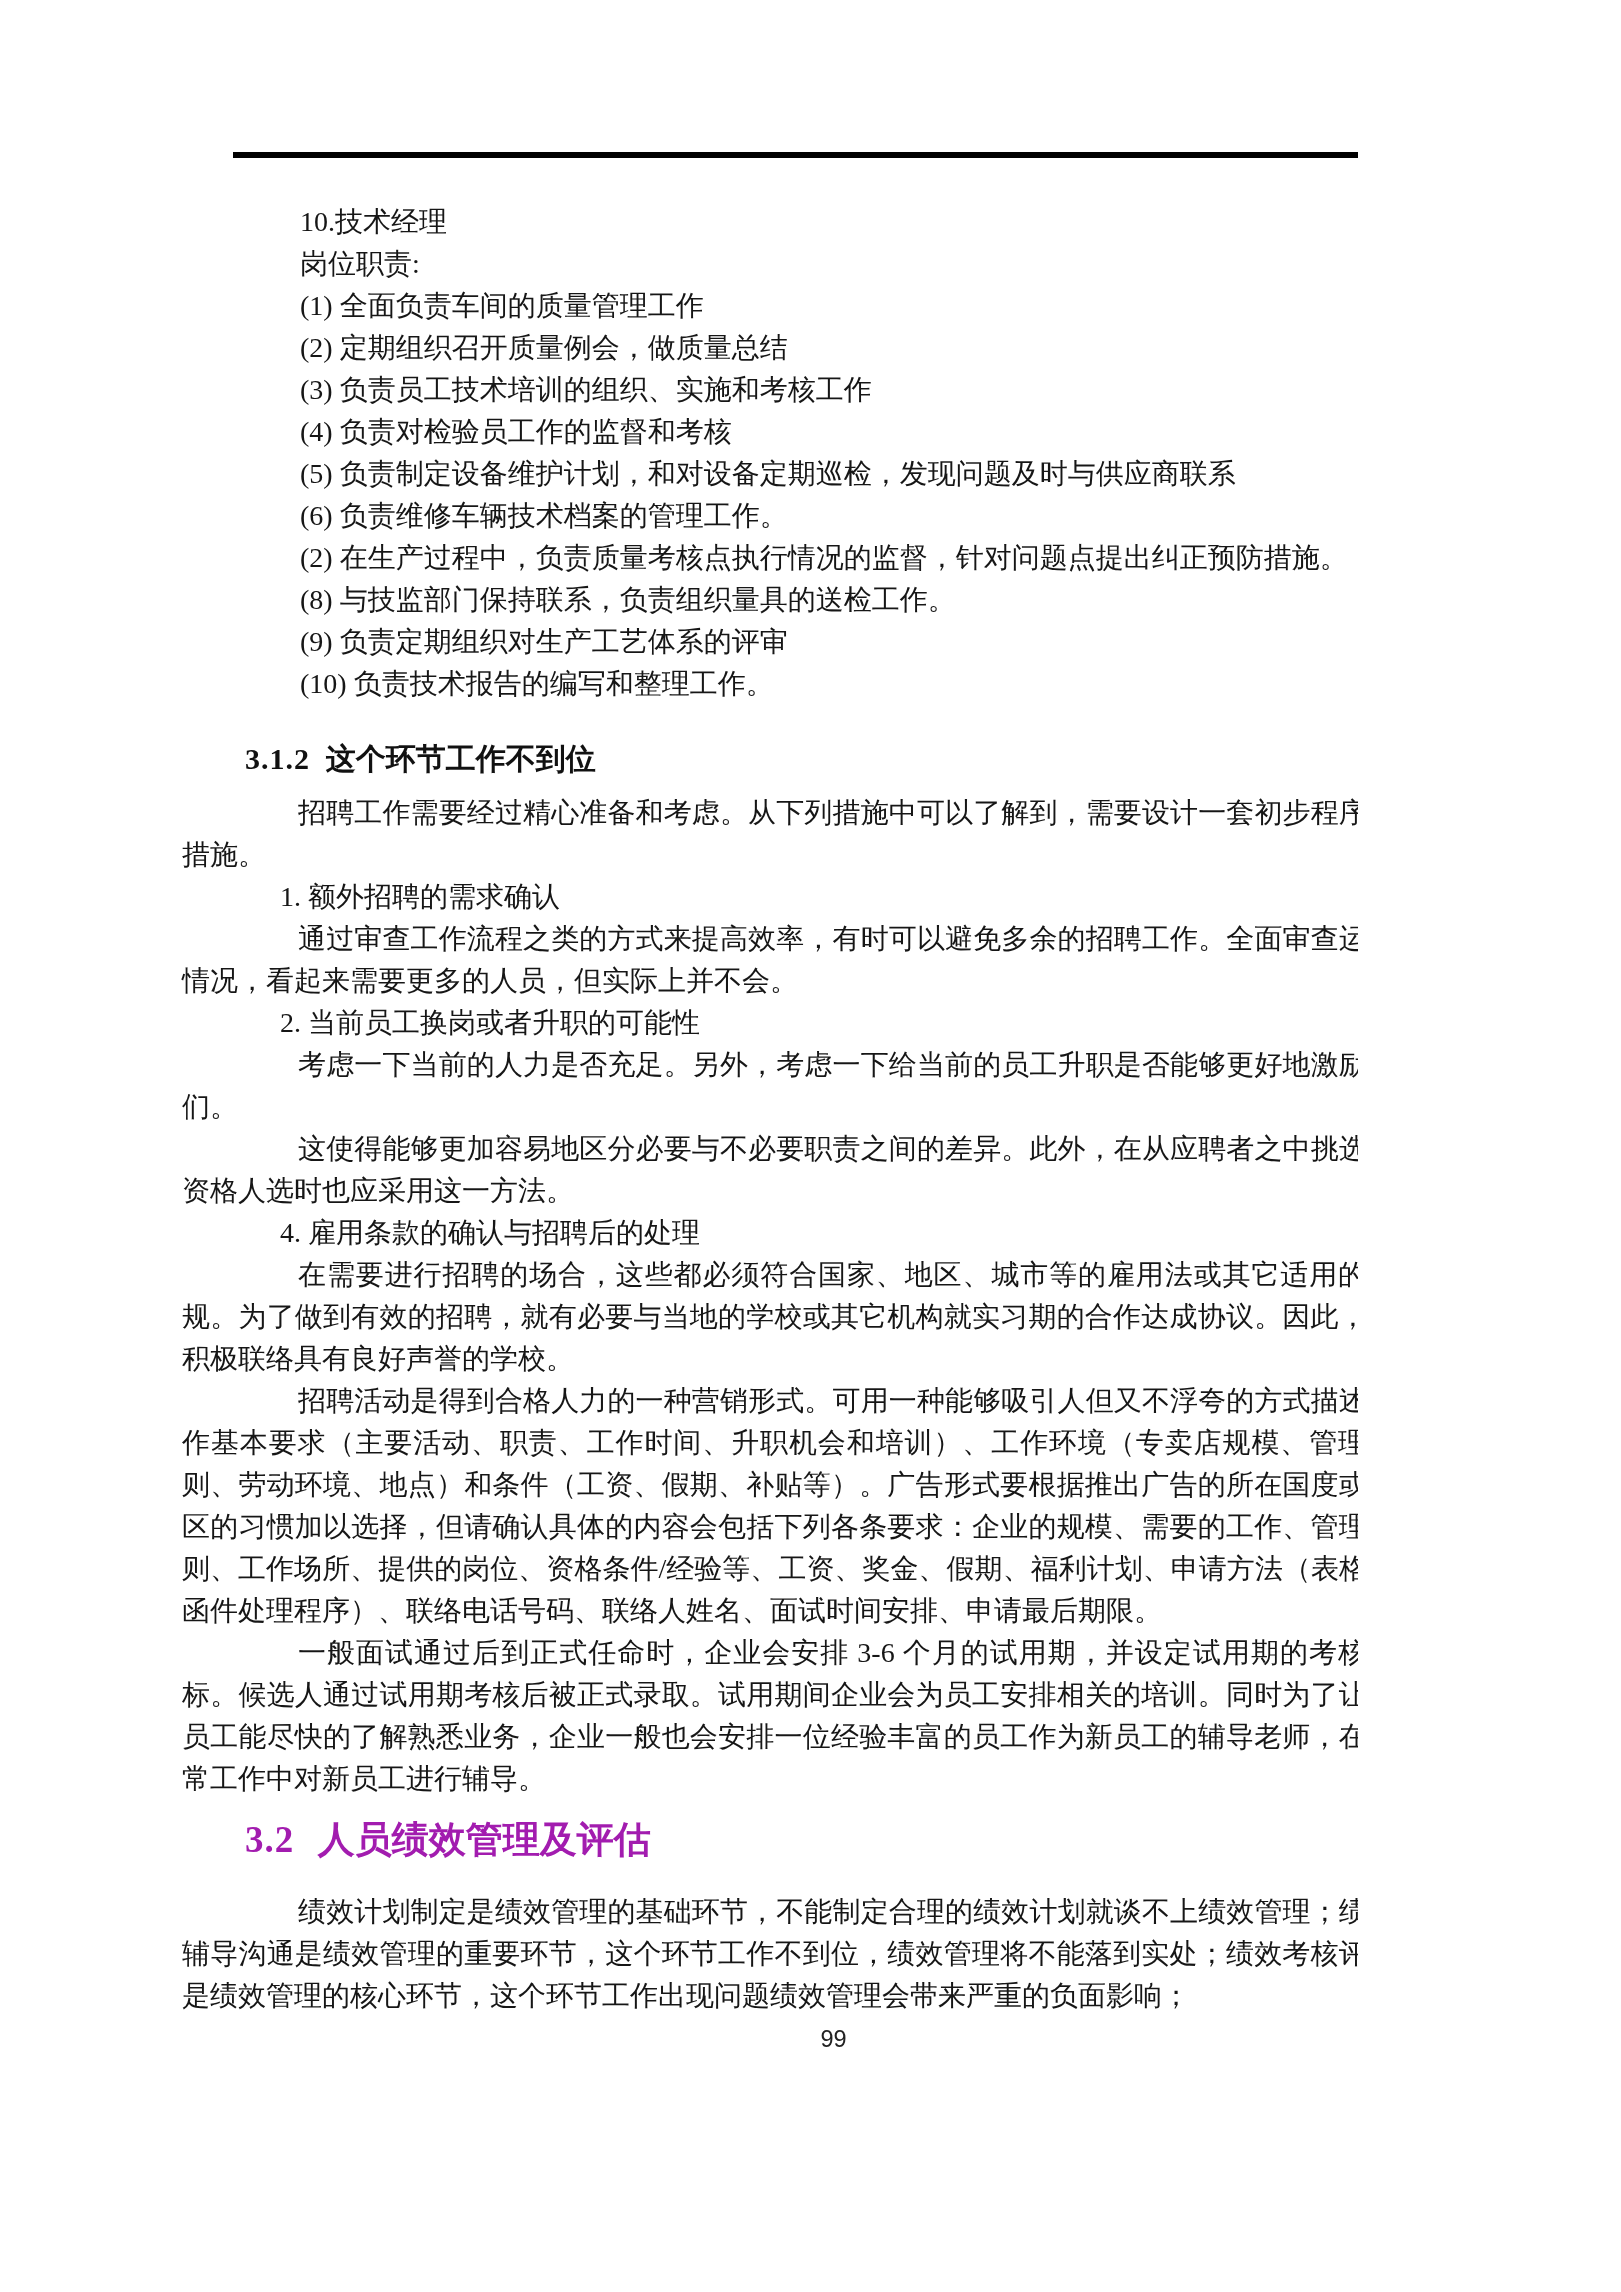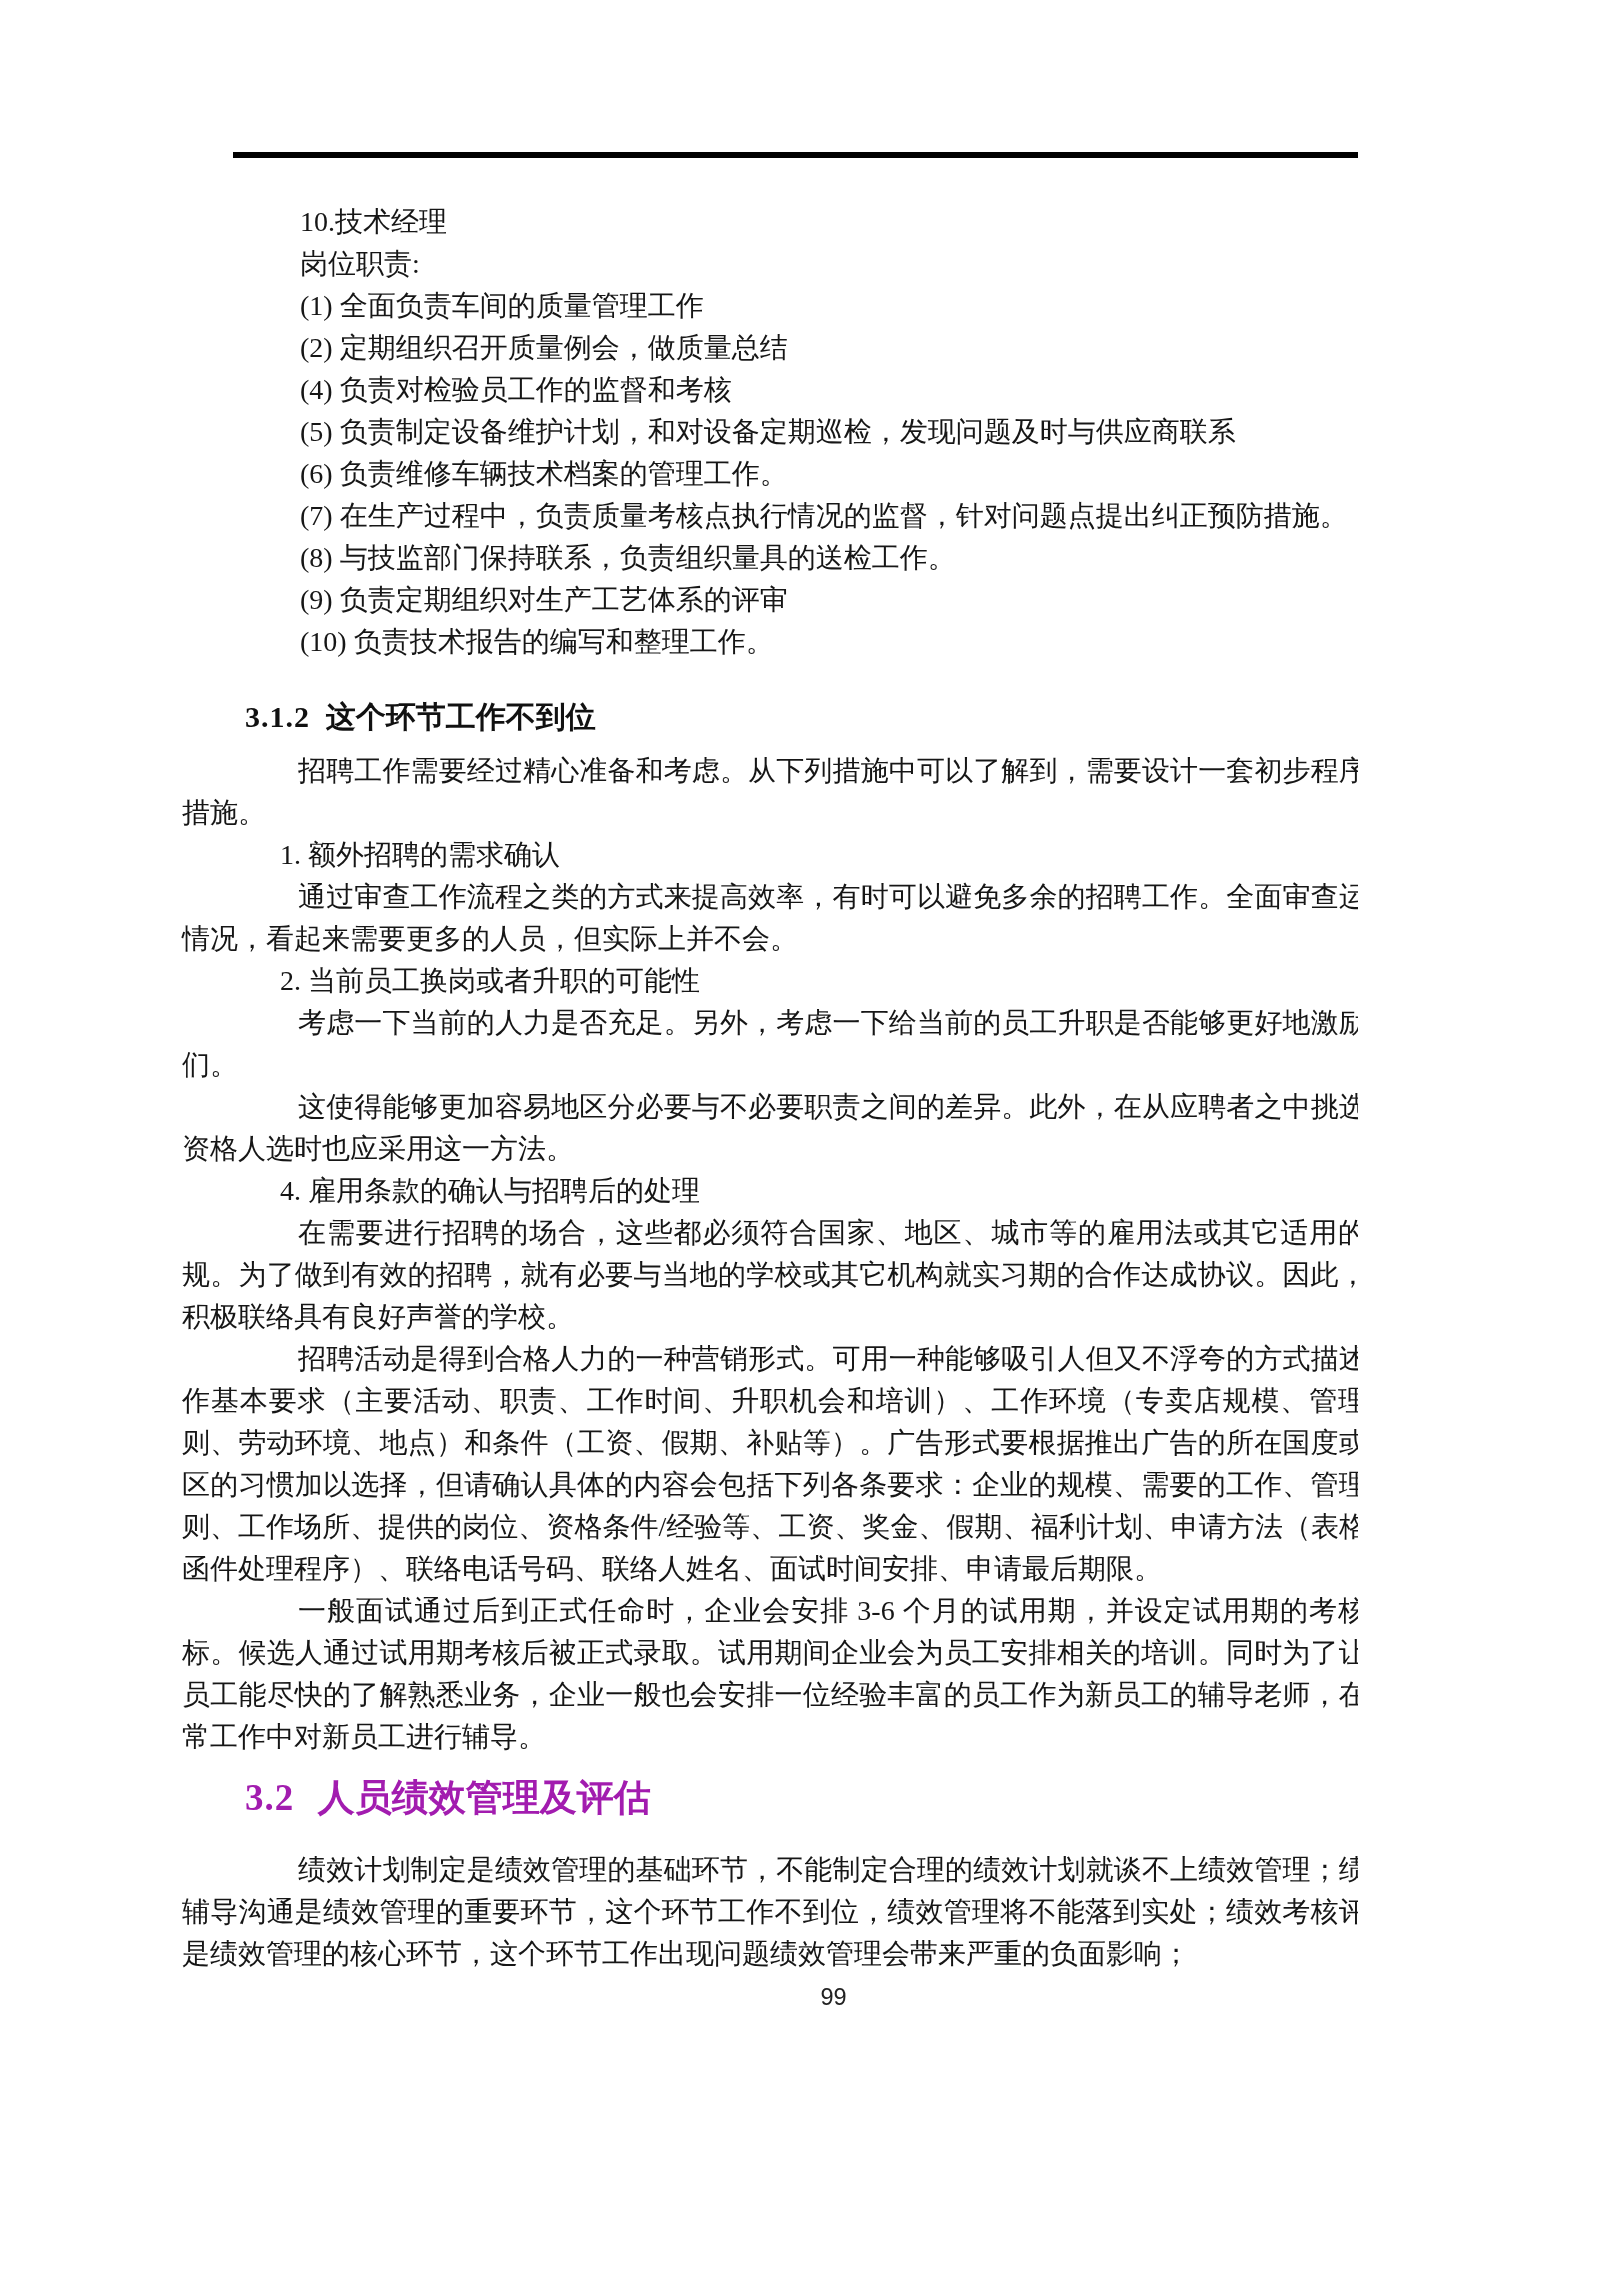--- a/index.html
+++ b/index.html
@@ -76,24 +76,25 @@
 
   <div class="top-rule"></div>
 
   <div class="content">
 
     <section class="duties">
       <p class="line">10.技术经理</p>
       <p class="line">岗位职责:</p>
       <p class="line">(1) 全面负责车间的质量管理工作</p>
       <p class="line">(2) 定期组织召开质量例会，做质量总结</p>
+      <p class="line">(3) 负责员工技术培训的组织、实施和考核工作</p>
       <p class="line">(4) 负责对检验员工作的监督和考核</p>
       <p class="line">(5) 负责制定设备维护计划，和对设备定期巡检，发现问题及时与供应商联系</p>
       <p class="line">(6) 负责维修车辆技术档案的管理工作。</p>
-      <p class="line">(7) 在生产过程中，负责质量考核点执行情况的监督，针对问题点提出纠正预防措施。</p>
+      <p class="line">(2) 在生产过程中，负责质量考核点执行情况的监督，针对问题点提出纠正预防措施。</p>
       <p class="line">(8) 与技监部门保持联系，负责组织量具的送检工作。</p>
       <p class="line">(9) 负责定期组织对生产工艺体系的评审</p>
       <p class="line">(10) 负责技术报告的编写和整理工作。</p>
     </section>
 
     <h2 class="sec-heading-sub">
       <span class="sec-num">3.1.2</span><span>这个环节工作不到位</span>
     </h2>
 
     <p class="para">招聘工作需要经过精心准备和考虑。从下列措施中可以了解到，需要设计一套初步程序和措施。</p>

